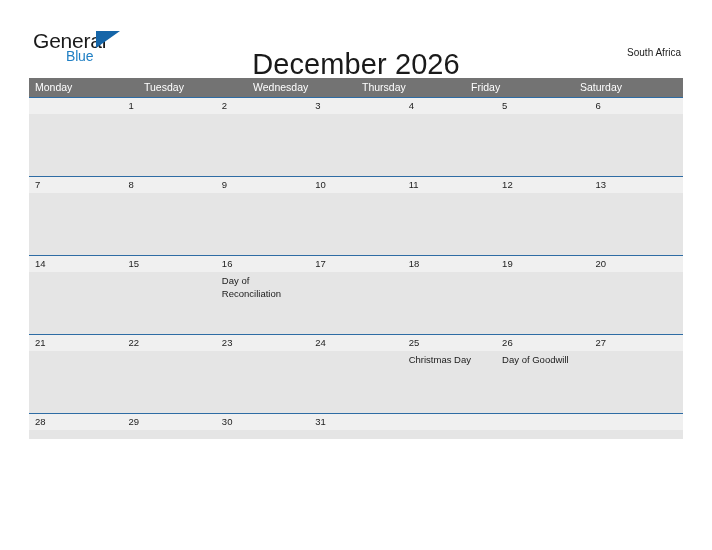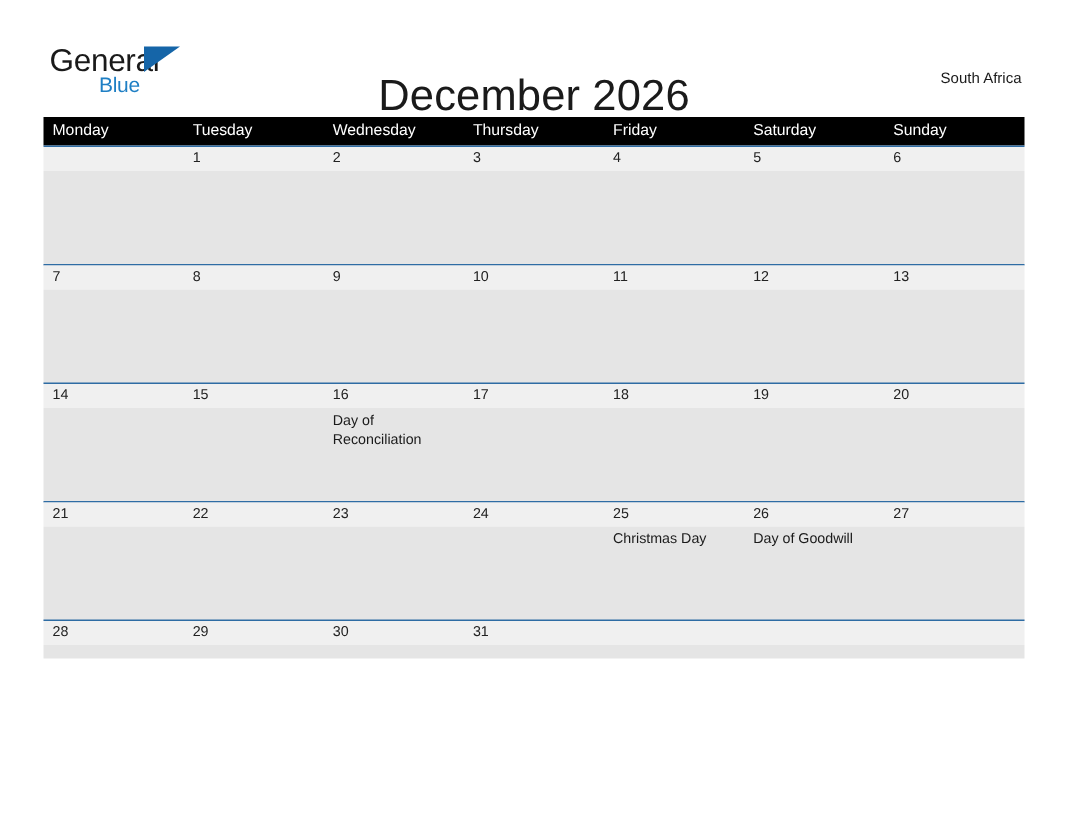--- a/index.html
+++ b/index.html
@@ -91,22 +91,23 @@
   
   .calendar {
     position: absolute;
     left: 29px;
     top: 78px;
     width: 654px;
   }
 
   .weekday-row {
     display: flex;
-    background: #000000;
+    background: #737373;
     height: 19px;
+    justify-content: flex-end;
   }
   .weekday {
     flex: 1 1 0;
     color: #ffffff;
     font-size: 10.5px;
     line-height: 19px;
     padding-left: 6px;
     box-sizing: border-box;
     white-space: nowrap;
     overflow: hidden;
@@ -185,21 +186,20 @@
 
   <div class="calendar">
 
     <div class="weekday-row">
       <div class="weekday">Monday</div>
       <div class="weekday">Tuesday</div>
       <div class="weekday">Wednesday</div>
       <div class="weekday">Thursday</div>
       <div class="weekday">Friday</div>
       <div class="weekday">Saturday</div>
-      <div class="weekday">Sunday</div>
     </div>
 
     <div class="week-row">
       <div class="day-band">
         <div class="day-num-cell"></div>
         <div class="day-num-cell">1</div>
         <div class="day-num-cell">2</div>
         <div class="day-num-cell">3</div>
         <div class="day-num-cell">4</div>
         <div class="day-num-cell">5</div>

